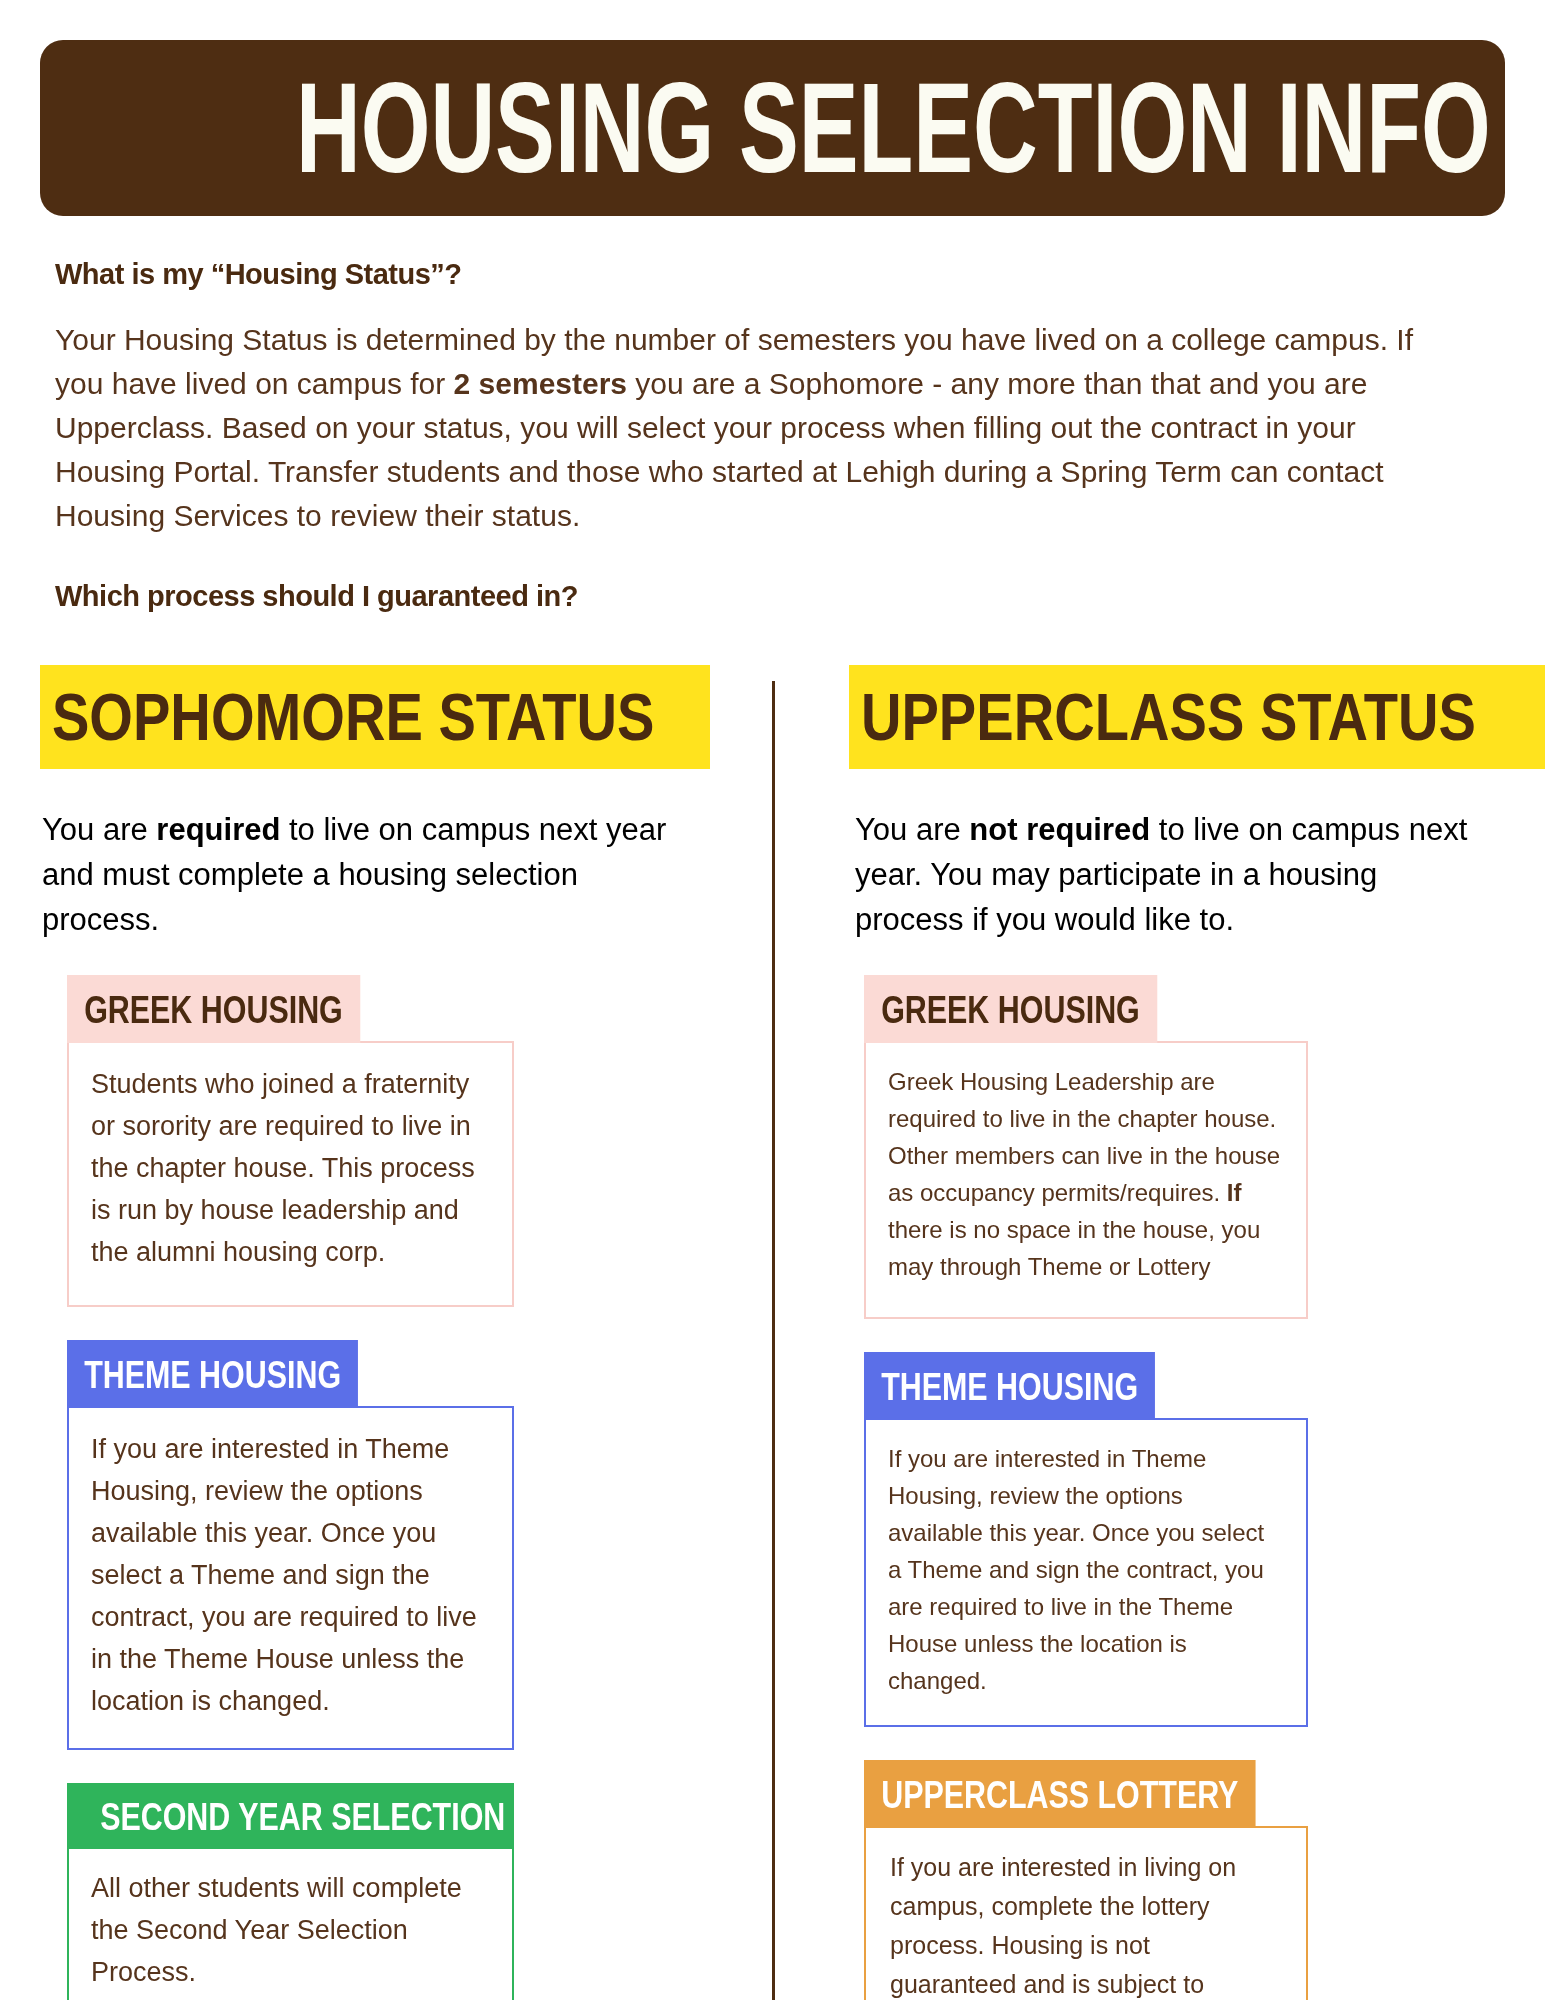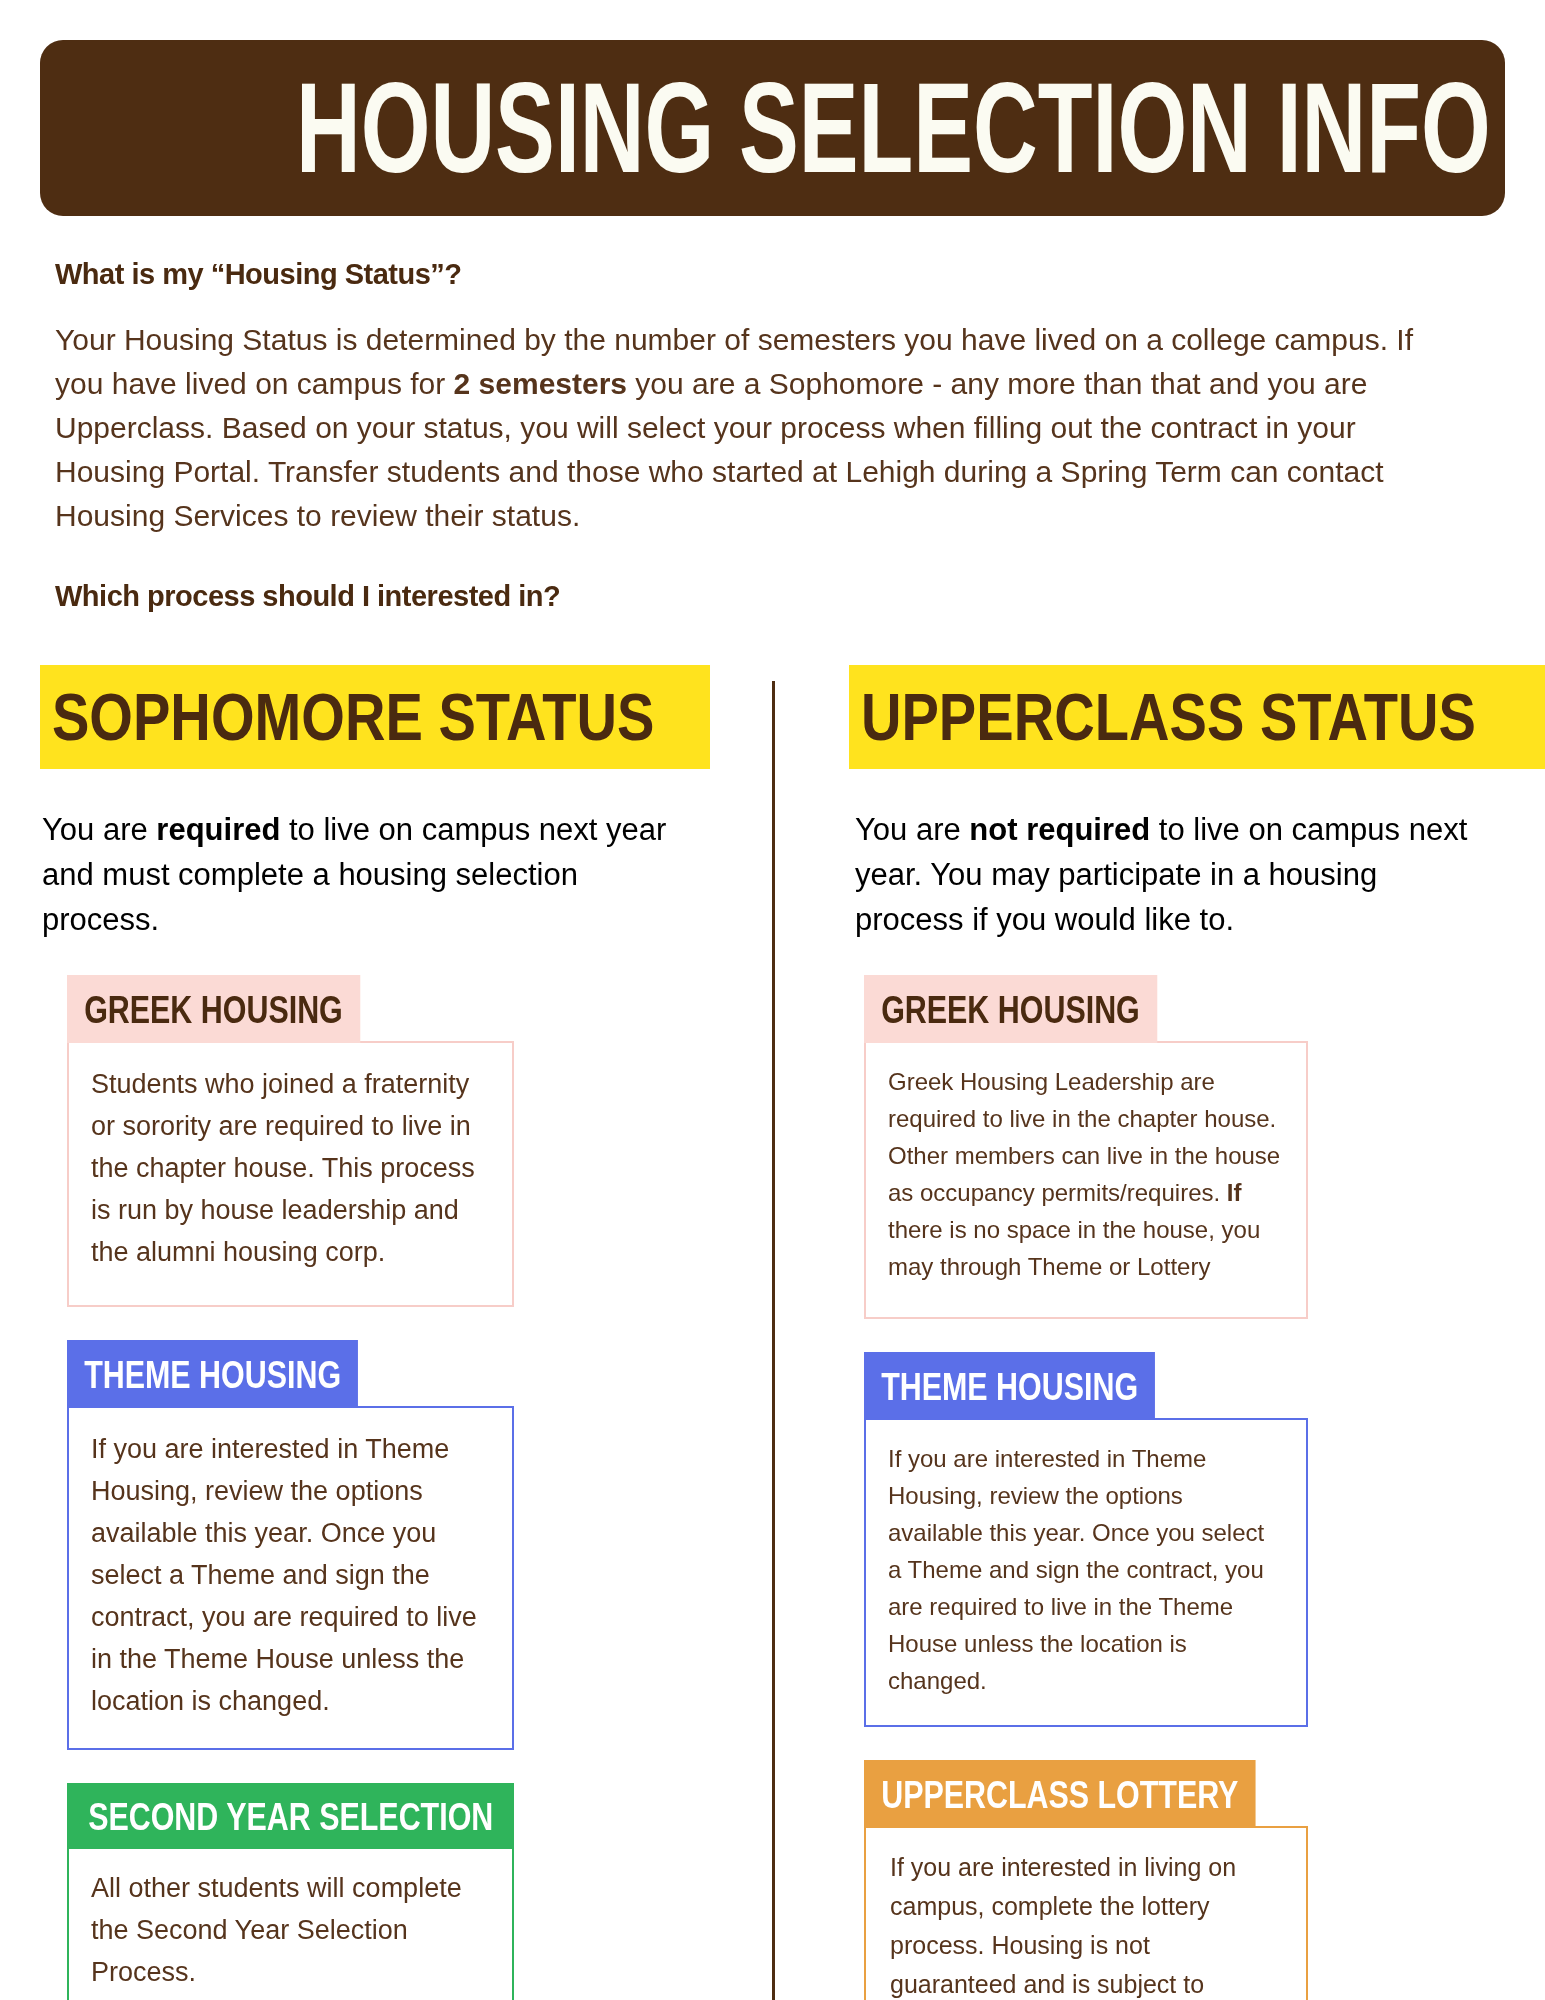--- a/index.html
+++ b/index.html
@@ -114,21 +114,21 @@
     position: relative;
     z-index: 2;
   }
   .label-pink  { background: #fbdad5; color: #4a2a10; }
   .label-blue  { background: #5b6fe8; color: #ffffff; }
   .label-orange{ background: #e9a041; color: #ffffff; }
 
   .card-label-full {
     background: #2fb45b;
     position: relative; z-index: 2;
-    padding: 14px 0 13px 4px;
+    padding: 14px 0 13px 16px;
     line-height: 0;
   }
   .card-label-full .card-label {
     background: transparent;
     color: #ffffff;
     padding: 0 0 0 22px;
   }
 
   .card-body {
     background: #ffffff;
@@ -151,21 +151,21 @@
 <body>
 
 <header class="banner">
   <div class="banner-title">HOUSING SELECTION INFO</div>
 </header>
 
 <h2 class="q-heading">What is my “Housing Status”?</h2>
 
 <p class="intro"><span>Your Housing Status is determined by the number of semesters you have lived on a college campus. If you have lived on campus for </span><span class="b">2 semesters</span><span> you are a Sophomore - any more than that and you are Upperclass. Based on your status, you will select your process when filling out the contract in your Housing Portal. Transfer students and those who started at Lehigh during a Spring Term can contact Housing Services to review their status.</span></p>
 
-<h2 class="q-heading">Which process should I interested in?</h2>
+<h2 class="q-heading">Which process should I guaranteed in?</h2>
 
 <div class="columns">
 
   <div class="col col-left">
     <div class="col-header">
       <span class="col-header-text">SOPHOMORE STATUS</span>
     </div>
 
     <p class="status-par"><span>You are </span><span class="b">required</span><span> to live on campus next year and must complete a housing selection process.</span></p>
 

